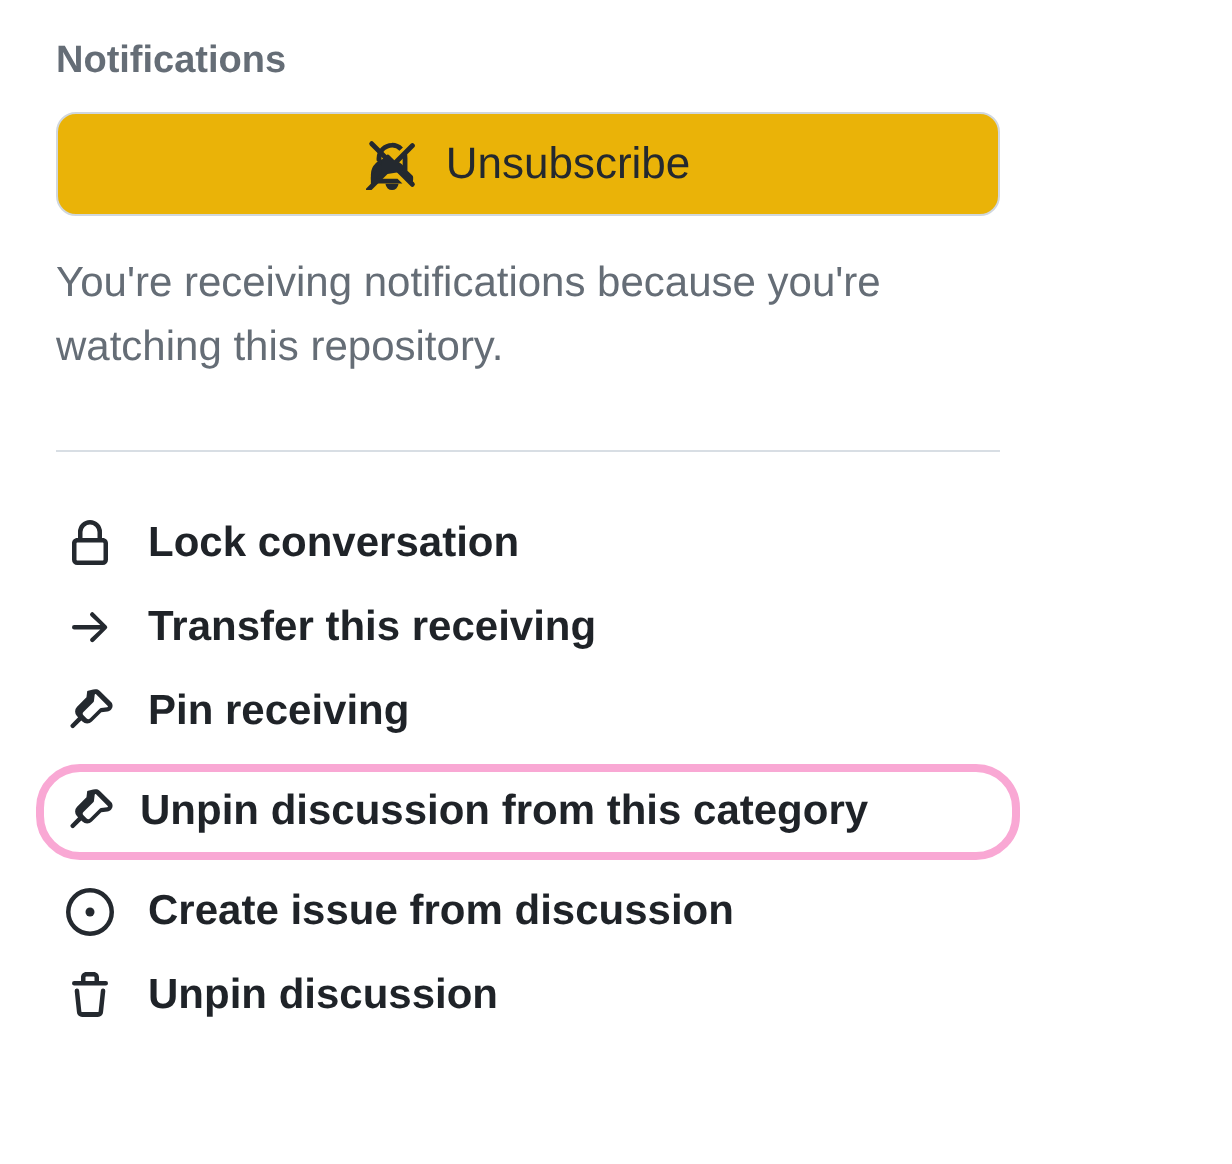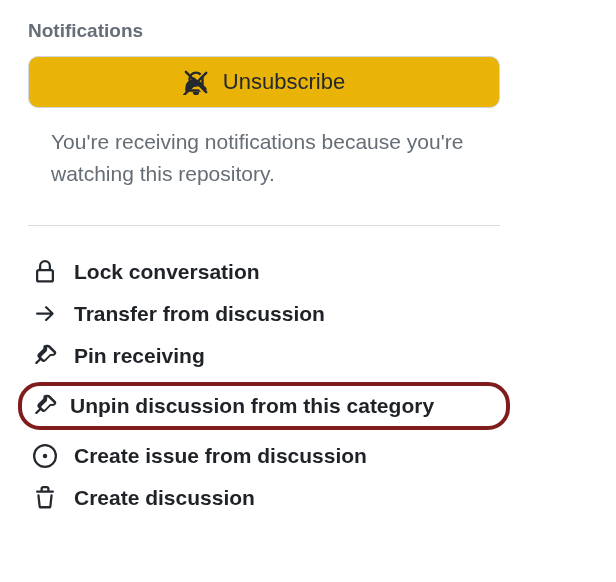--- a/index.html
+++ b/index.html
@@ -35,21 +35,20 @@
     font-size: 22px;
     font-weight: 500;
     color: #24292f;
     cursor: pointer;
   }
   .helper {
     margin-top: 18px;
     font-size: 21px;
     line-height: 1.5;
     color: #656d76;
-    margin-left: 23px;
   }
   .divider {
     height: 1px;
     background: #d8dee4;
     margin: 36px 0 28px 0;
   }
   .action-list {
     display: flex;
     flex-direction: column;
     gap: 6px;
@@ -66,21 +65,21 @@
     border-radius: 8px;
   }
   .action .icon {
     width: 26px;
     display: flex;
     justify-content: center;
     align-items: center;
     flex-shrink: 0;
   }
   .highlight {
-    border: 4px solid #7f1d1d;
+    border: 4px solid #f9a8d4;
     border-radius: 22px;
     padding: 8px 10px;
     margin: 2px -10px;
     gap: 12px;
   }
   svg { display: block; }
 </style>
 </head>
 <body>
 
@@ -123,21 +122,21 @@
       </span>
       <span>Lock conversation</span>
     </div>
 
     <div class="action">
       <span class="icon">
         <svg width="24" height="24" viewBox="0 0 16 16" fill="#24292f">
           <path d="M8.22 2.97a.75.75 0 0 1 1.06 0l4.25 4.25a.75.75 0 0 1 0 1.06l-4.25 4.25a.751.751 0 0 1-1.06-1.06L11.44 8.5H2.75a.75.75 0 0 1 0-1.5h8.69L8.22 4.03a.75.75 0 0 1 0-1.06Z"></path>
         </svg>
       </span>
-      <span>Transfer from discussion</span>
+      <span>Transfer this receiving</span>
     </div>
 
     <div class="action">
       <span class="icon">
         <svg width="24" height="24" viewBox="0 0 16 16" fill="#24292f">
           <path d="m11.294.984 3.722 3.722c1.07 1.07.328 2.897-1.177 3.086l-2.066.258-3.132 3.133a2.25 2.25 0 0 1-3.182 0l-.354-.354-2.293 2.293a.75.75 0 1 1-1.06-1.06l2.293-2.293-.354-.354a2.25 2.25 0 0 1 0-3.182l3.133-3.132.258-2.066C8.27.656 10.224-.086 11.294.984ZM9.57 2.266l-.258 2.065a.75.75 0 0 1-.212.438L5.828 8.04a.75.75 0 0 0 0 1.06l1.072 1.072a.75.75 0 0 0 1.06 0l3.271-3.272a.75.75 0 0 1 .438-.212l2.065-.258c.218-.027.325-.29.17-.445L10.015 2.096c-.155-.155-.418-.048-.445.17Z"></path>
         </svg>
       </span>
       <span>Pin receiving</span>
     </div>
@@ -160,17 +159,17 @@
       </span>
       <span>Create issue from discussion</span>
     </div>
 
     <div class="action">
       <span class="icon">
         <svg width="24" height="24" viewBox="0 0 16 16" fill="#24292f">
           <path d="M11 1.75V3h2.25a.75.75 0 0 1 0 1.5H2.75a.75.75 0 0 1 0-1.5H5V1.75C5 .784 5.784 0 6.75 0h2.5C10.216 0 11 .784 11 1.75ZM6.5 3h3V1.75a.25.25 0 0 0-.25-.25h-2.5a.25.25 0 0 0-.25.25Zm-2.942 2.476a.75.75 0 0 1 .83.662l.743 7a.25.25 0 0 0 .249.224h5.24a.25.25 0 0 0 .249-.224l.743-7a.75.75 0 0 1 1.492.158l-.743 7A1.75 1.75 0 0 1 10.62 15H5.38a1.75 1.75 0 0 1-1.74-1.704l-.743-7a.75.75 0 0 1 .662-.82Z"></path>
         </svg>
       </span>
-      <span>Create discussion</span>
+      <span>Unpin discussion</span>
     </div>
 
   </div>
 </div>
 
 </body></html>

